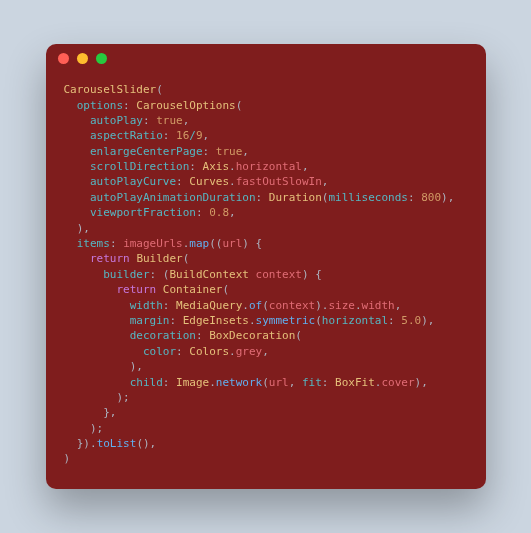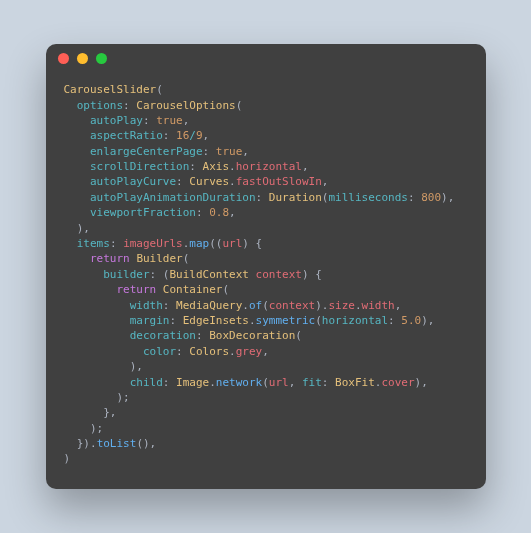--- a/index.html
+++ b/index.html
@@ -7,21 +7,21 @@
     background: #cbd5e0;
     width: 531px;
     height: 533px;
     font-family: "SF Mono", "Monaco", "Menlo", "Consolas", monospace;
     display: flex;
     align-items: center;
     justify-content: center;
   }
   .window {
     width: 440px;
-    background: #404040;
+    background: #7f1d1d;
     border-radius: 10px;
     box-shadow: 0 20px 40px rgba(0,0,0,0.3);
     overflow: hidden;
   }
   .titlebar {
     height: 28px;
     display: flex;
     align-items: center;
     padding-left: 12px;
     gap: 8px;

